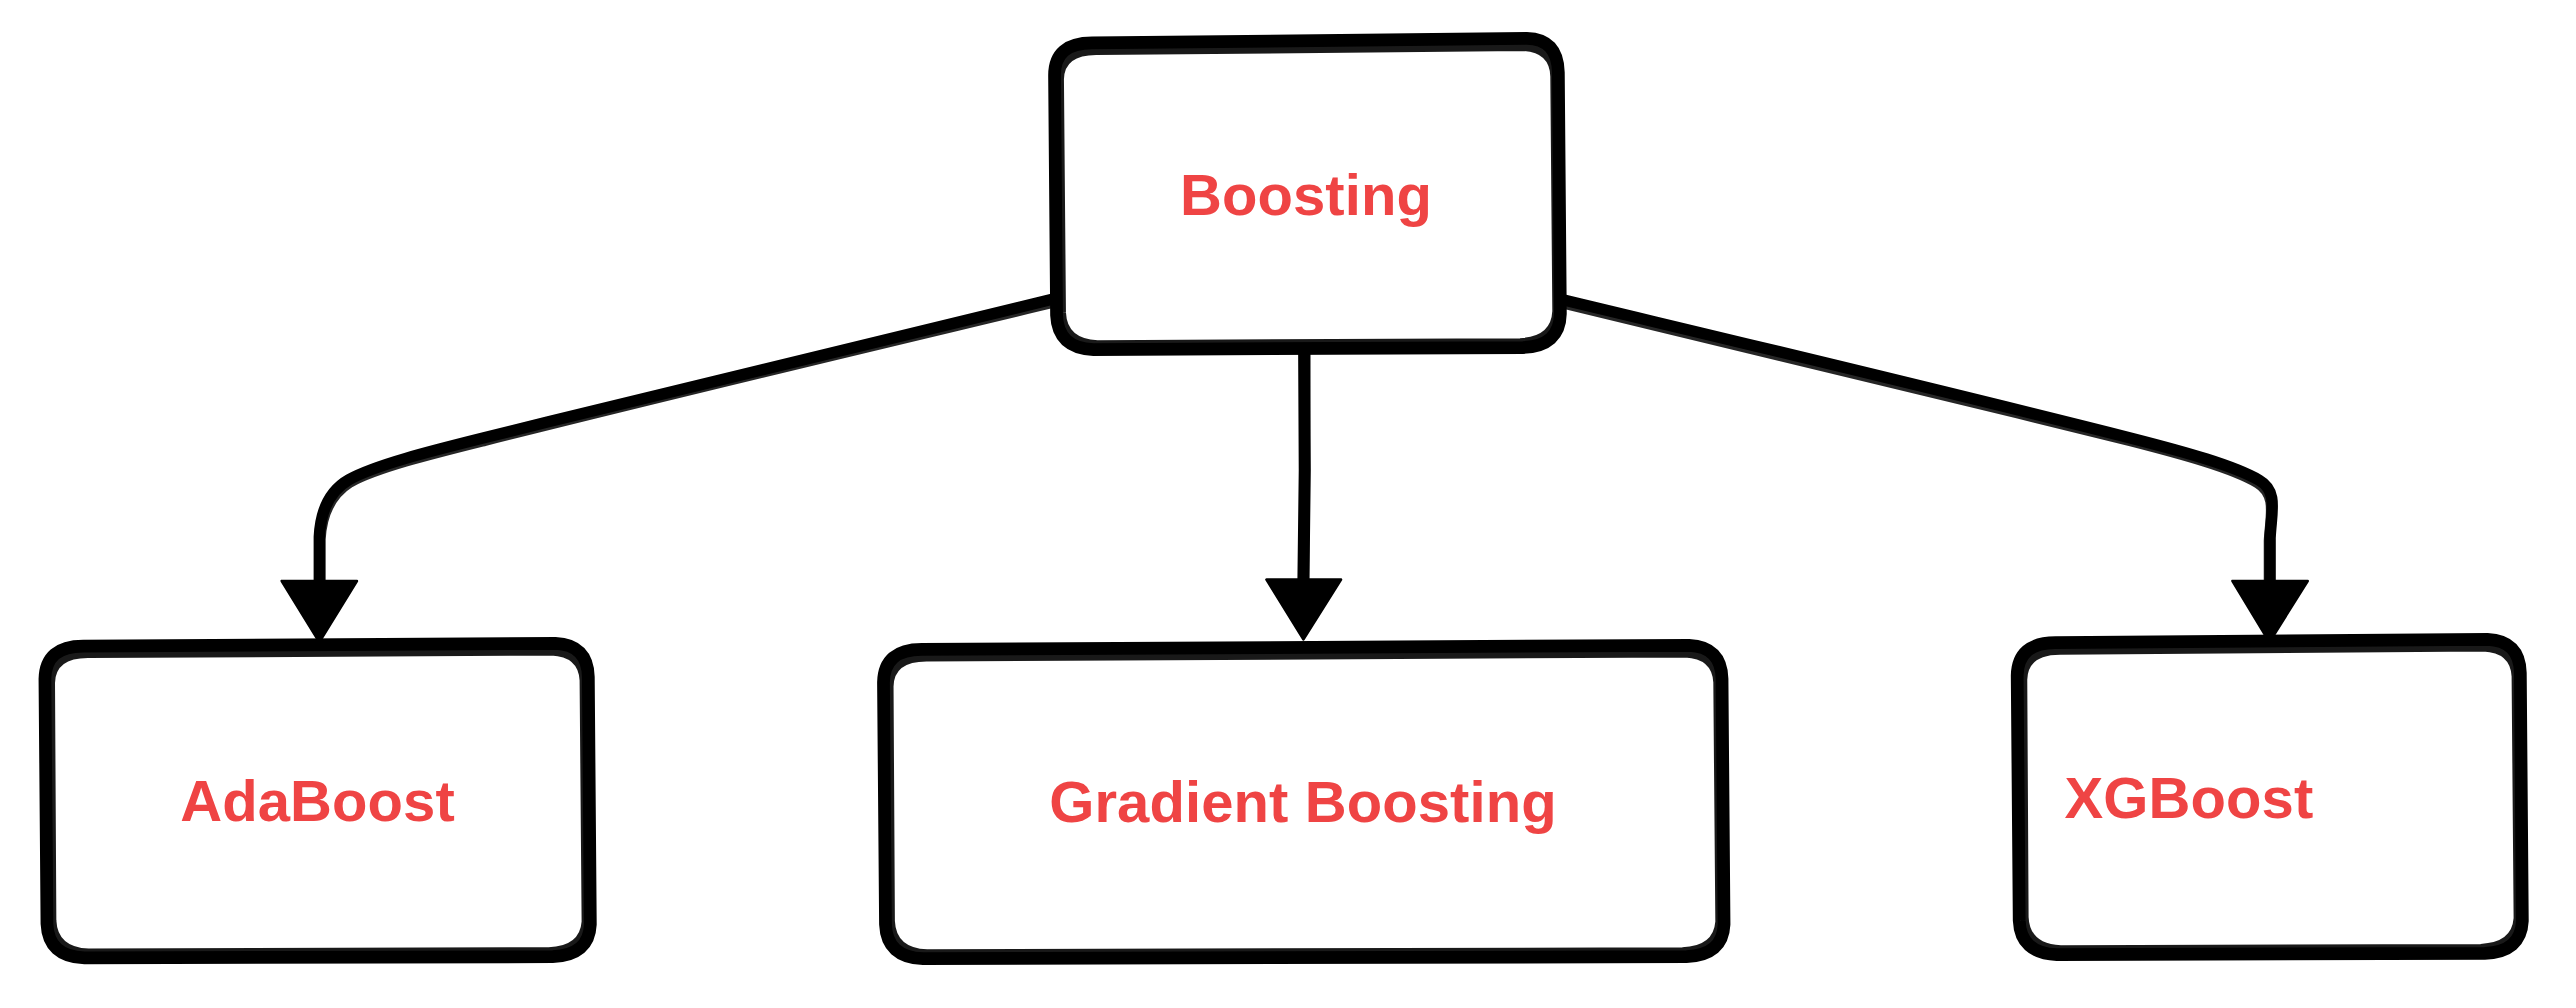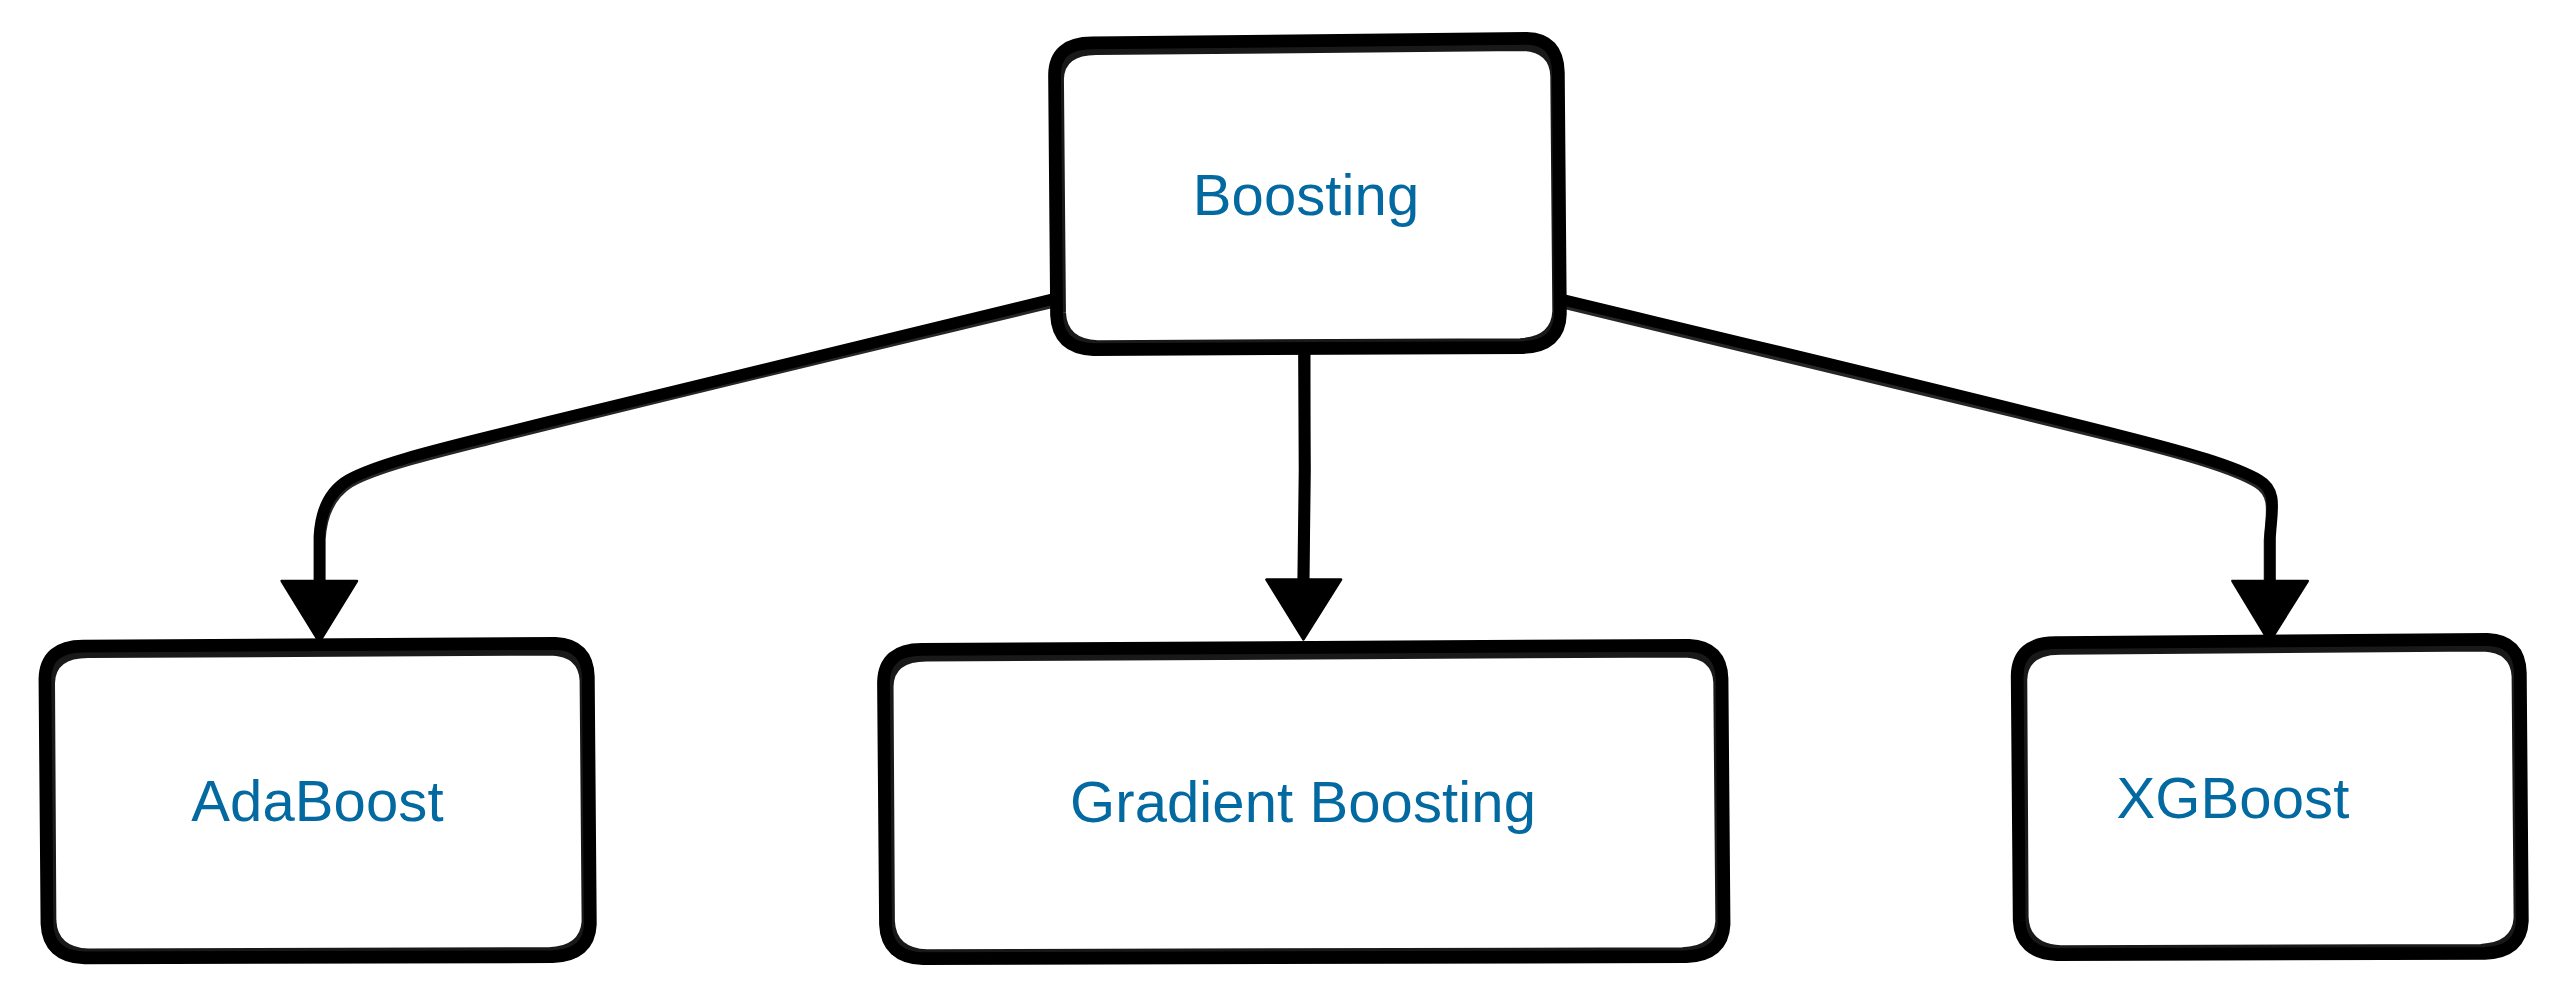--- a/index.html
+++ b/index.html
@@ -24,33 +24,33 @@
     left: 0;
     top: 0;
     width: 2576px;
     height: 1009px;
   }
   .node-label {
     position: absolute;
     display: flex;
     align-items: center;
     justify-content: center;
-    color: #0369a1;
+    color: #ef4444;
     font-family: "Liberation Sans", sans-serif;
     font-size: 58px;
-    font-weight: 400;
+    font-weight: 700;
     letter-spacing: 0.1px;
     white-space: nowrap;
     user-select: none;
     pointer-events: none;
   }
   #node-boosting-label   { left: 1053px; top: 40px;  width: 506px;  height: 309px; }
   #node-adaboost-label   { left: 44px;   top: 644px; width: 547px;  height: 312px; }
   #node-gradient-label   { left: 882px; top: 647px; width: 842px; height: 309px; }
-  #node-xgboost-label    { left: 1980px; top: 641px; width: 506px;  height: 312px; }
+  #node-xgboost-label    { left: 1936px; top: 641px; width: 506px;  height: 312px; }
 </style>
 </head>
 <body>
 
 <div id="diagram-root">
 
   <svg id="sketch-canvas" viewBox="0 0 3840 1504" xmlns="http://www.w3.org/2000/svg">
 
     <g>
       <path d="M 1573,445 C 1400,487 1050,570 720,653 C 640,673 560,693 520,715

